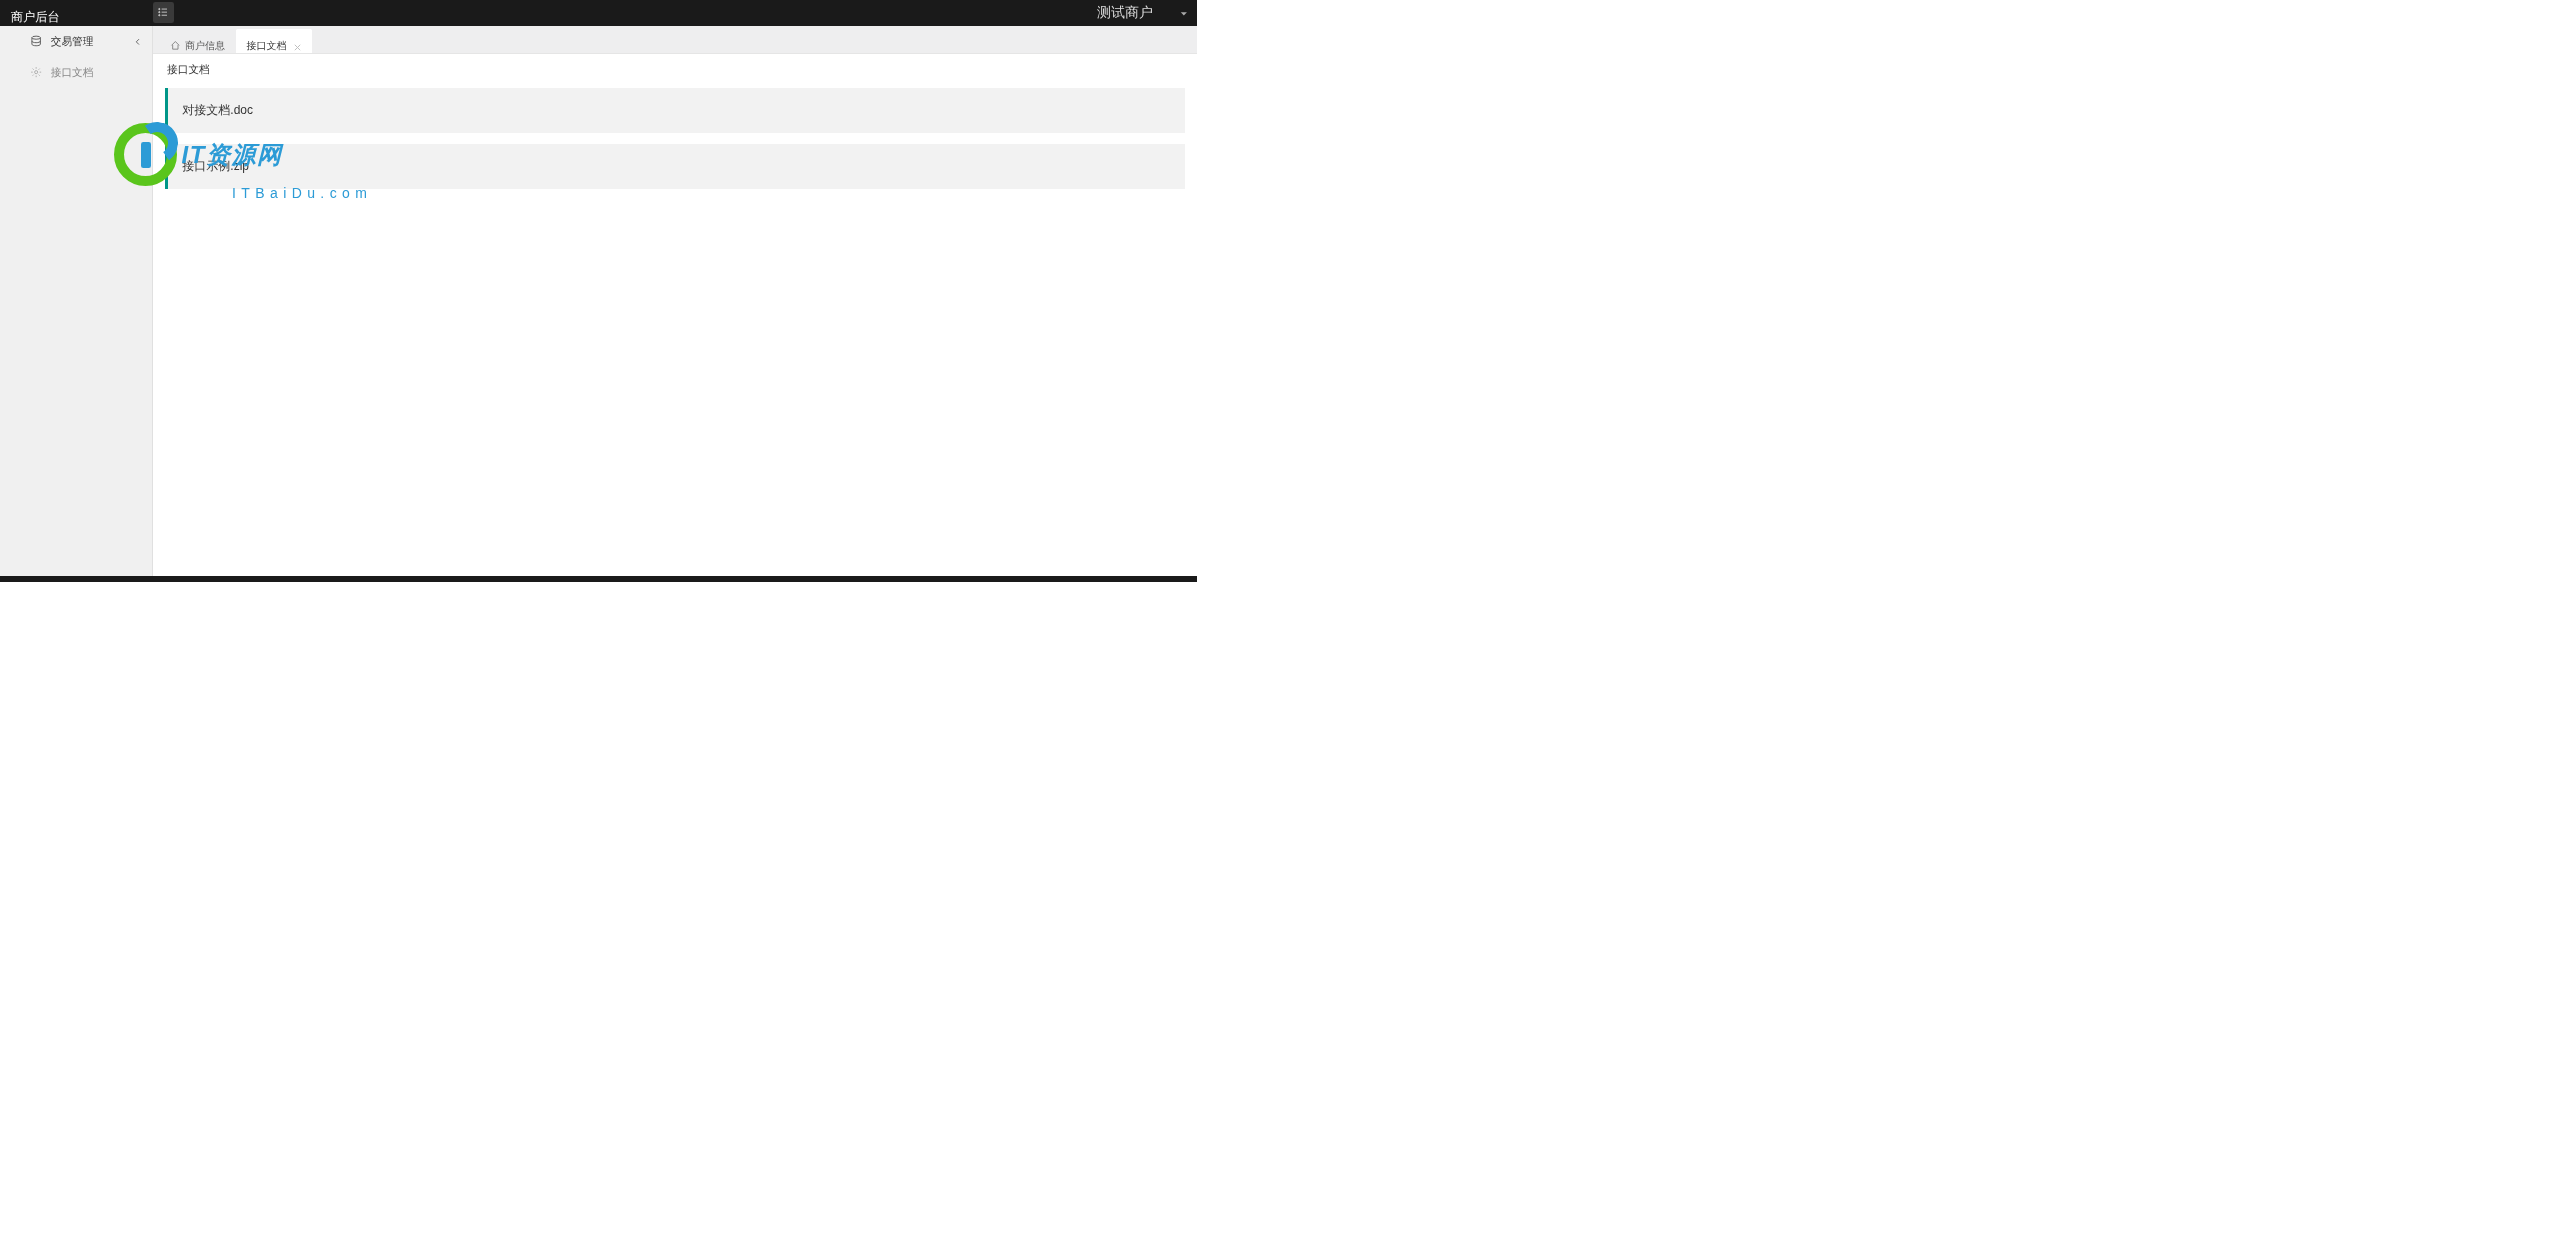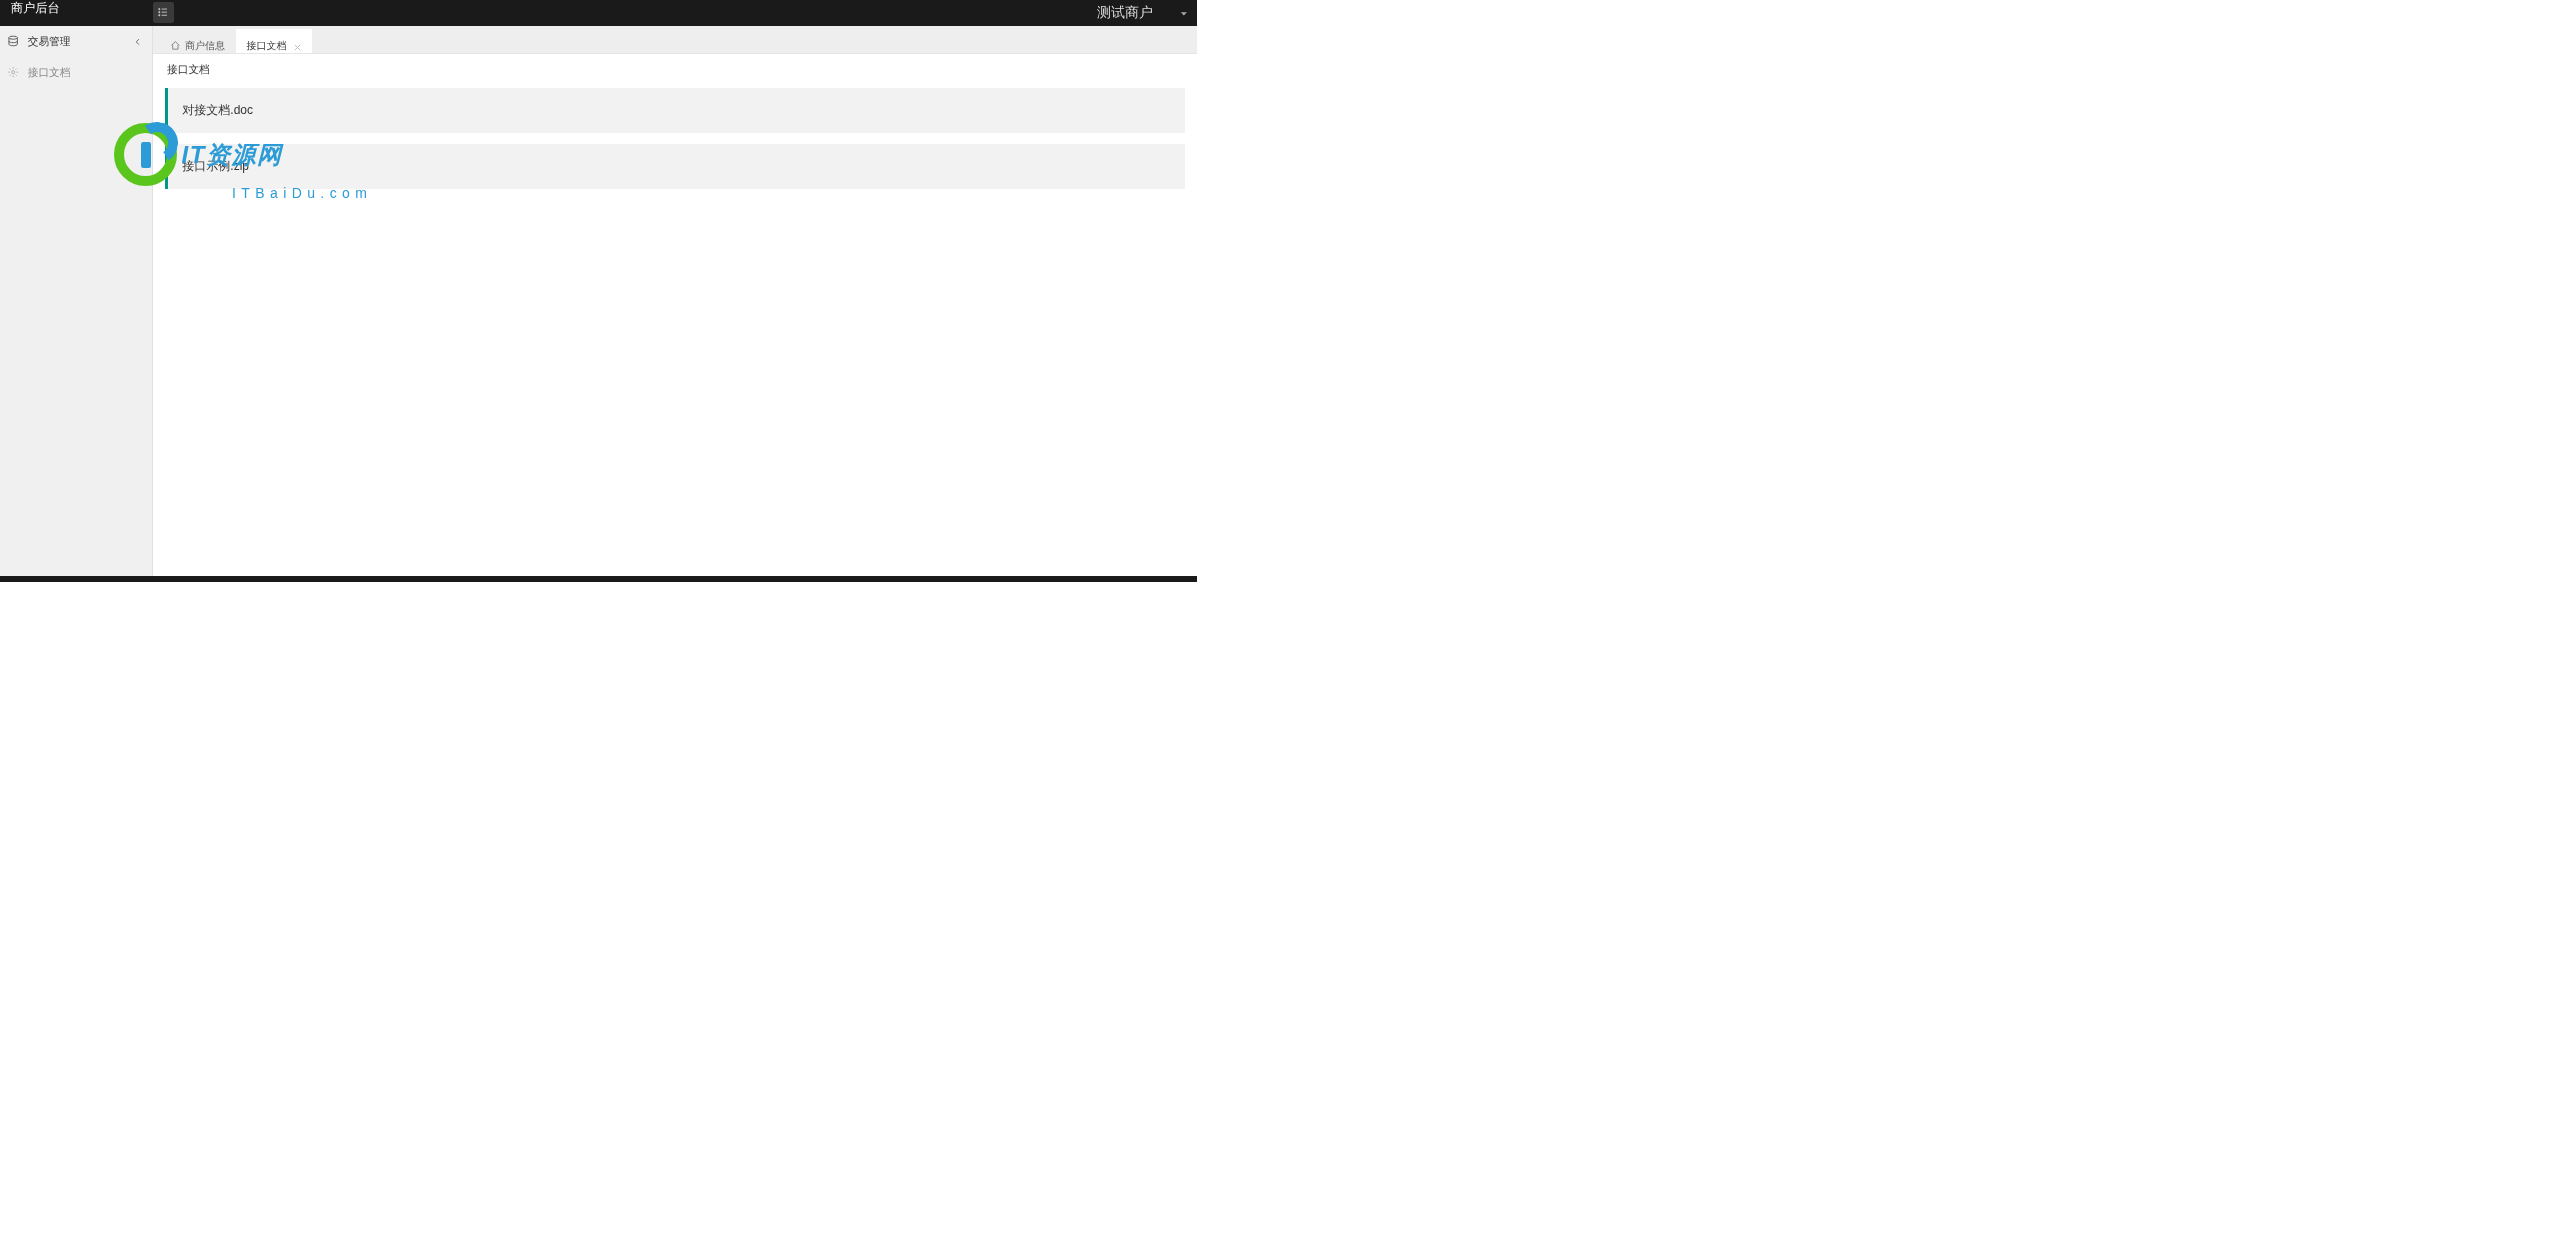--- a/index.html
+++ b/index.html
@@ -10,21 +10,21 @@
       background: #fff;
       width: 1197px;
       height: 582px;
       overflow: hidden;
     }
     .topbar {
       height: 26px;
       background: #1a1a1a;
       color: #fff;
       display: flex;
-      align-items: flex-start;
+      align-items: flex-end;
       padding-left: 10.7px;
       position: relative;
     }
     .topbar-title {
       font-size: 12.3px;
       font-weight: 400;
       color: #fff;
     }
     .hamburger-box {
       position: absolute;
@@ -57,21 +57,21 @@
     }
     .sidebar {
       width: 153px;
       background: #f0f0f0;
       border-right: 0.8px solid #e0e0e0;
     }
     .sidebar-item {
       height: 31px;
       display: flex;
       align-items: center;
-      padding: 0 6px;
+      padding: 0 29px;
       color: #333;
       cursor: pointer;
       position: relative;
     }
     .sidebar-item .chevron {
       position: absolute;
       right: 10.7px;
     }
     .sidebar-icon {
       width: 14px;

